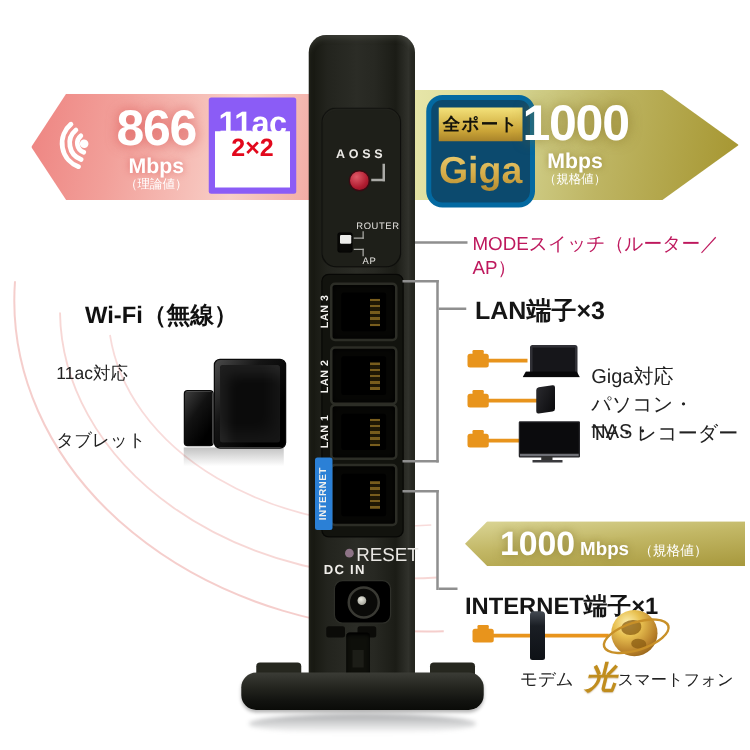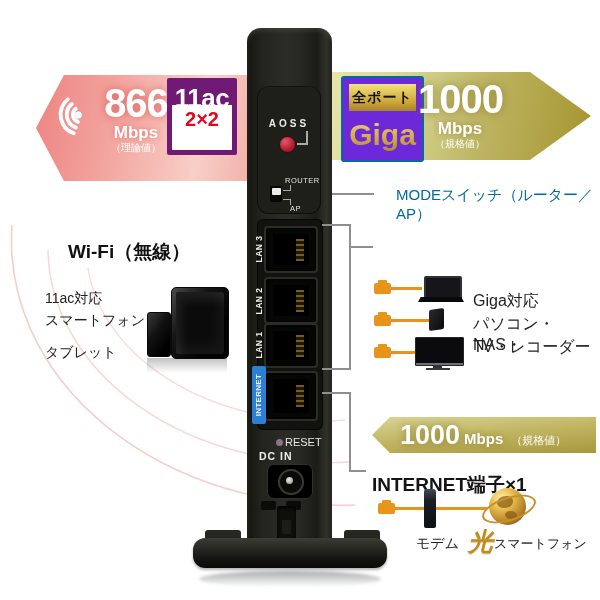--- a/index.html
+++ b/index.html
@@ -4,42 +4,42 @@
 <style>
   html,body{margin:0;padding:0;background:#fff;}
   #canvas{position:relative;width:600px;height:600px;background:#fff;overflow:hidden;
           font-family:"Liberation Sans",sans-serif;}
   .abs{position:absolute;}
 
   
   #arcs{position:absolute;left:0;top:0;z-index:1;}
 
   
-  #pink-banner{left:36px;top:75px;width:225px;height:106px;z-index:2;
+  #pink-banner{left:25px;top:75px;width:225px;height:85px;z-index:2;
     background:linear-gradient(100deg,#ee8481 0%,#f2a09a 30%,#f8cfc7 72%,#f2aba4 100%);
     clip-path:polygon(0 50%,12.4% 0,100% 0,100% 100%,12.4% 100%);}
   #wifi-icon{left:8px;top:13px;transform:rotate(-10deg);}
   .speed-col{position:absolute;text-align:center;color:#fff;}
   #pink-col{left:53px;top:8px;width:94px;}
   .speed-num{font-size:40px;font-weight:bold;line-height:1.02;letter-spacing:-1px;
     text-shadow:0 0 10px rgba(214,70,70,.75);}
   .speed-unit{font-size:17px;font-weight:bold;line-height:1.05;text-shadow:0 0 6px rgba(214,70,70,.6);}
   .speed-note{font-size:10px;line-height:1.25;}
-  #badge-11ac{left:167px;top:78px;width:70px;height:77px;background:#701a75;border-radius:2px;z-index:3;}
+  #badge-11ac{left:167px;top:78px;width:70px;height:77px;background:#8b5cf6;border-radius:2px;z-index:3;}
   #badge-11ac .b-top{position:absolute;left:0;right:0;top:5px;text-align:center;color:#fff;
     font-size:26px;font-weight:bold;letter-spacing:-.5px;}
   #badge-11ac .b-box{position:absolute;left:5px;right:5px;bottom:5px;height:45px;background:#fff;}
   #badge-11ac .b-box div{text-align:center;line-height:29px;color:#e2081c;font-size:20px;font-weight:bold;}
 
   
   #gold-banner{left:330px;top:72px;width:261px;height:88px;z-index:2;
     background:linear-gradient(100deg,#e7e6a9 0%,#d6d694 28%,#beb563 58%,#a5952f 100%);
     clip-path:polygon(0 0,76.6% 0,100% 50%,76.6% 100%,0 100%);}
-  #badge-giga{left:341px;top:76px;width:79px;height:82px;background:#6d28d9;border-radius:3px;
-    border:2px solid #0369a1;z-index:3;}
+  #badge-giga{left:341px;top:76px;width:79px;height:82px;background:#0c4a6e;border-radius:13px;
+    border:4px solid #0369a1;z-index:3;}
   #badge-giga .g-strip{position:absolute;left:6px;right:6px;top:6px;height:27px;
     background:linear-gradient(180deg,#f4e27a,#caa437 70%,#a8832a);text-align:center;}
   #badge-giga .g-strip div{font-size:14px;font-weight:bold;color:#14130b;line-height:27px;letter-spacing:1px;}
   #badge-giga .g-word{position:absolute;left:0;right:0;top:34px;bottom:0;text-align:center;
     font-size:30px;font-weight:bold;line-height:46px;color:#d4aa46;
     background:linear-gradient(180deg,#f6dd84,#d4aa46 55%,#9a7420);
     -webkit-background-clip:text;background-clip:text;-webkit-text-fill-color:transparent;}
   #gold-col{left:418px;top:79px;width:84px;z-index:3;}
   #gold-col .speed-num{text-shadow:0 0 10px rgba(130,110,30,.7);}
   #gold-col .speed-unit{text-shadow:0 0 6px rgba(130,110,30,.6);}
@@ -84,21 +84,21 @@
   .pins{position:absolute;right:5px;top:50%;transform:translateY(-50%);width:8px;height:22px;opacity:.85;
     background:repeating-linear-gradient(180deg,#8d6d22 0 2px,#241c06 2px 5px);}
   .vlabel{position:absolute;transform:rotate(-90deg);text-align:center;color:#f2f1ee;
     font-size:8.5px;font-weight:bold;letter-spacing:.5px;z-index:7;height:12px;line-height:12px;}
   #vlabel-lan3{left:236px;top:243px;width:46px;} #vlabel-lan2{left:236px;top:295px;width:46px;}
   #vlabel-lan1{left:236px;top:339px;width:46px;}
   #inet-strip{left:252px;top:366px;width:14px;height:58px;background:#2b80d6;border-radius:2px;z-index:6;}
   #vlabel-inet{left:230px;top:389px;width:58px;font-size:8px;letter-spacing:.3px;}
 
   #reset-dot{left:276px;top:439px;width:7px;height:7px;border-radius:50%;background:#8d7386;z-index:6;}
-  #reset-label{left:285px;top:436px;color:#e8e6e2;font-size:11px;z-index:6;}
+  #reset-label{left:285px;top:436px;color:#e8e6e2;font-size:15px;z-index:6;}
   #dcin-label{left:259px;top:450px;color:#f0eeea;font-size:10.5px;font-weight:bold;letter-spacing:1px;z-index:6;}
   #dc-jack{left:267px;top:464px;width:44px;height:33px;background:#000;border-radius:7px;
     border:1px solid #2e2f29;z-index:6;}
   #dc-ring{left:278px;top:469px;width:22px;height:22px;border-radius:50%;background:#0a0a08;
     border:2px solid #3a3a34;z-index:7;}
   #dc-pin{left:286px;top:477px;width:7px;height:7px;border-radius:50%;z-index:8;
     background:radial-gradient(circle at 40% 35%,#ecece2,#8a8a80);}
   .foot{position:absolute;width:15px;height:9px;background:#0b0b08;border-radius:2px;z-index:6;top:501px;}
   #foot1{left:261px;} #foot2{left:286px;}
   #neck-slot{left:277px;top:506px;width:19px;height:37px;background:#0e0f0a;border-radius:3px;z-index:6;
@@ -115,21 +115,21 @@
   
   .cline{position:absolute;background:#8f8f8f;z-index:6;}
   #mode-line{left:332px;top:193px;width:42px;height:2px;}
   #lan-tick-top{left:322px;top:224px;width:29px;height:2px;}
   #lan-tick-bot{left:322px;top:368px;width:29px;height:2px;}
   #lan-vert{left:349px;top:224px;width:2px;height:146px;}
   #lan-branch{left:351px;top:246px;width:22px;height:2px;}
   #inet-tick{left:322px;top:392px;width:29px;height:2px;}
   #inet-vert{left:349px;top:392px;width:2px;height:80px;}
   #inet-tick2{left:351px;top:470px;width:15px;height:2px;}
-  #mode-text{left:396px;top:186px;font-size:15px;color:#0369a1;z-index:6;}
+  #mode-text{left:378px;top:186px;font-size:15px;color:#be185d;z-index:6;}
   #lan-text{left:380px;top:235px;font-size:20px;font-weight:bold;color:#151515;z-index:6;}
   #inet-text{left:372px;top:460px;font-size:19px;font-weight:bold;color:#151515;z-index:6;margin-top:12px;}
 
   
   #wifi-title{left:68px;top:239px;font-size:19px;font-weight:bold;color:#111;z-index:6;}
   .wifi-line{position:absolute;left:45px;font-size:14px;color:#222;z-index:6;}
   #wifi-l1{top:290px;} #wifi-l2{top:312px;} #wifi-l3{top:344px;}
   #tablet{left:171px;top:287px;width:56px;height:70px;border-radius:5px;z-index:4;border:1px solid #0a0a0a;
     background:linear-gradient(125deg,#4a4a4a 0%,#151515 35%,#000 75%);}
   #tablet-screen{position:absolute;left:4px;top:4px;right:4px;bottom:4px;background:#0b0b0b;
@@ -291,25 +291,25 @@
 
   <div id="mode-line" class="cline"></div>
   <div id="lan-tick-top" class="cline"></div>
   <div id="lan-tick-bot" class="cline"></div>
   <div id="lan-vert" class="cline"></div>
   <div id="lan-branch" class="cline"></div>
   <div id="inet-tick" class="cline"></div>
   <div id="inet-vert" class="cline"></div>
   <div id="inet-tick2" class="cline"></div>
   <div id="mode-text" class="abs">MODEスイッチ（ルーター／AP）</div>
+  <div id="lan-text" class="abs">LAN端子×3</div>
   <div id="inet-text" class="abs">INTERNET端子×1</div>
 
   <div id="wifi-title" class="abs">Wi-Fi（無線）</div>
   <div id="wifi-l1" class="wifi-line">11ac対応</div>
-  <div id="wifi-l2" class="wifi-line">スマートフォン・</div>
   <div id="wifi-l3" class="wifi-line">タブレット</div>
   <div id="tablet" class="abs">
     <div id="tablet-screen"></div>
   </div>
   <div id="phone" class="abs"></div>
   <div id="devices-reflect" class="abs"></div>
 
   <div id="plug1" class="plug-o">
       <div class="plug-o-tab"></div>
     </div>

